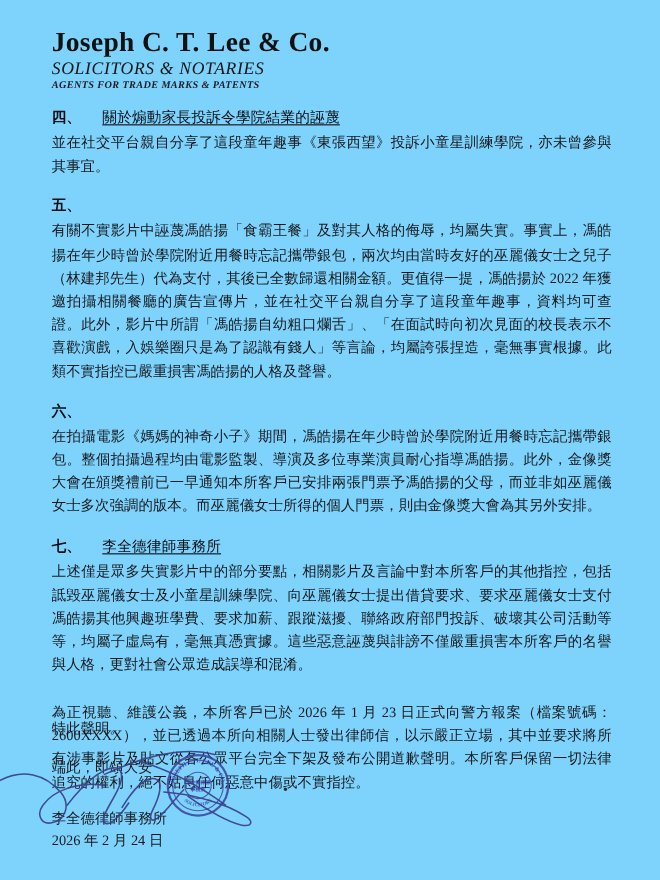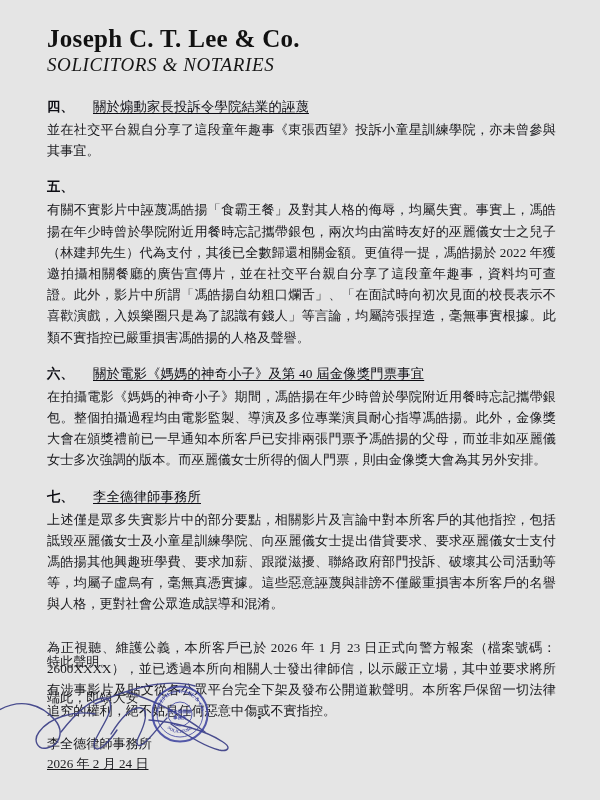--- a/index.html
+++ b/index.html
@@ -9,21 +9,21 @@
     background: #ffffff;
   }
   body {
     font-family: "Liberation Serif", "DejaVu Serif", serif;
     color: #1a1a1a;
   }
   .page {
     position: relative;
     width: 600px;
     height: 800px;
-    background: #e5e5e5;
+    background: #7dd3fc;
     overflow: hidden;
     box-sizing: border-box;
   }
 
   
   .letterhead {
     position: absolute;
     left: 47px;
     top: 26px;
     width: 509px;
@@ -32,21 +32,21 @@
     font-family: "Liberation Serif", "DejaVu Serif", serif;
     font-size: 25px;
     font-weight: 700;
     letter-spacing: 0.3px;
     color: #111111;
     line-height: 1.05;
     white-space: nowrap;
   }
   .firm-sub1 {
     font-family: "Liberation Serif", "DejaVu Serif", serif;
-    font-size: 19px;
+    font-size: 16px;
     font-style: italic;
     letter-spacing: 0.6px;
     color: #161616;
     margin-top: 2px;
   }
   .firm-sub2 {
     font-family: "Liberation Serif", "DejaVu Serif", serif;
     font-size: 9.3px;
     font-style: italic;
     font-weight: 700;
@@ -114,21 +114,20 @@
   .sig-firm {
     font-size: 13.1px;
     color: #18181c;
     position: relative;
     z-index: 1;
   }
   .sig-date {
     font-size: 13.1px;
     color: #18181c;
     margin-top: 2px;
-    text-decoration: underline;
   }
 
   
   .handsig {
     position: absolute;
     left: -48px;
     top: -14px;
     width: 330px;
     height: 92px;
     pointer-events: none;
@@ -156,20 +155,21 @@
   }
 </style>
 </head>
 <body>
 
 <div class="page">
 
   <div class="letterhead">
     <div class="firm-name">Joseph C. T. Lee &amp; Co.</div>
     <div class="firm-sub1">SOLICITORS &amp; NOTARIES</div>
+    <div class="firm-sub2">AGENTS FOR TRADE MARKS &amp; PATENTS</div>
   </div>
 
   <div class="content">
 
     <div class="section">
       <div class="sec-head">
         <span class="sec-num">四、</span>
         <span class="sec-title">關於煽動家長投訴令學院結業的誣蔑</span>
       </div>
       <div class="para">並在社交平台親自分享了這段童年趣事《東張西望》投訴小童星訓練學院，亦未曾參與其事宜。</div>
@@ -182,21 +182,20 @@
         <span class="sec-num">五、</span>
       </div>
       <div class="para">有關不實影片中誣蔑馮皓揚「食霸王餐」及對其人格的侮辱，均屬失實。事實上，馮皓揚在年少時曾於學院附近用餐時忘記攜帶銀包，兩次均由當時友好的巫麗儀女士之兒子（林建邦先生）代為支付，其後已全數歸還相關金額。更值得一提，馮皓揚於 2022 年獲邀拍攝相關餐廳的廣告宣傳片，並在社交平台親自分享了這段童年趣事，資料均可查證。此外，影片中所謂「馮皓揚自幼粗口爛舌」、「在面試時向初次見面的校長表示不喜歡演戲，入娛樂圈只是為了認識有錢人」等言論，均屬誇張捏造，毫無事實根據。此類不實指控已嚴重損害馮皓揚的人格及聲譽。</div>
     </div>
 
     <div class="gap-md"></div>
 
     <div class="section">
       <div class="sec-head">
         <span class="sec-num">六、</span>
-        <span class="sec-title">關於電影《媽媽的神奇小子》及第 40 屆金像獎門票事宜</span>
       </div>
       <div class="para">在拍攝電影《媽媽的神奇小子》期間，馮皓揚在年少時曾於學院附近用餐時忘記攜帶銀包。整個拍攝過程均由電影監製、導演及多位專業演員耐心指導馮皓揚。此外，金像獎大會在頒獎禮前已一早通知本所客戶已安排兩張門票予馮皓揚的父母，而並非如巫麗儀女士多次強調的版本。而巫麗儀女士所得的個人門票，則由金像獎大會為其另外安排。</div>
     </div>
 
     <div class="gap-md"></div>
 
     <div class="section">
       <div class="sec-head">
         <span class="sec-num">七、</span>
         <span class="sec-title">李全德律師事務所</span>

